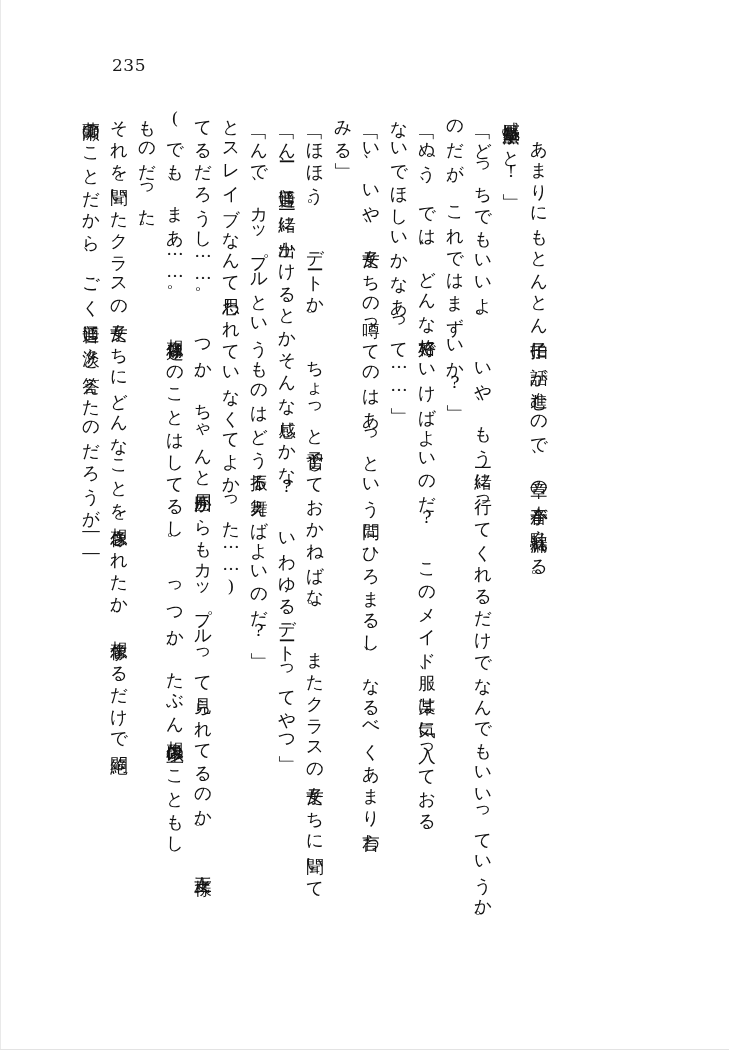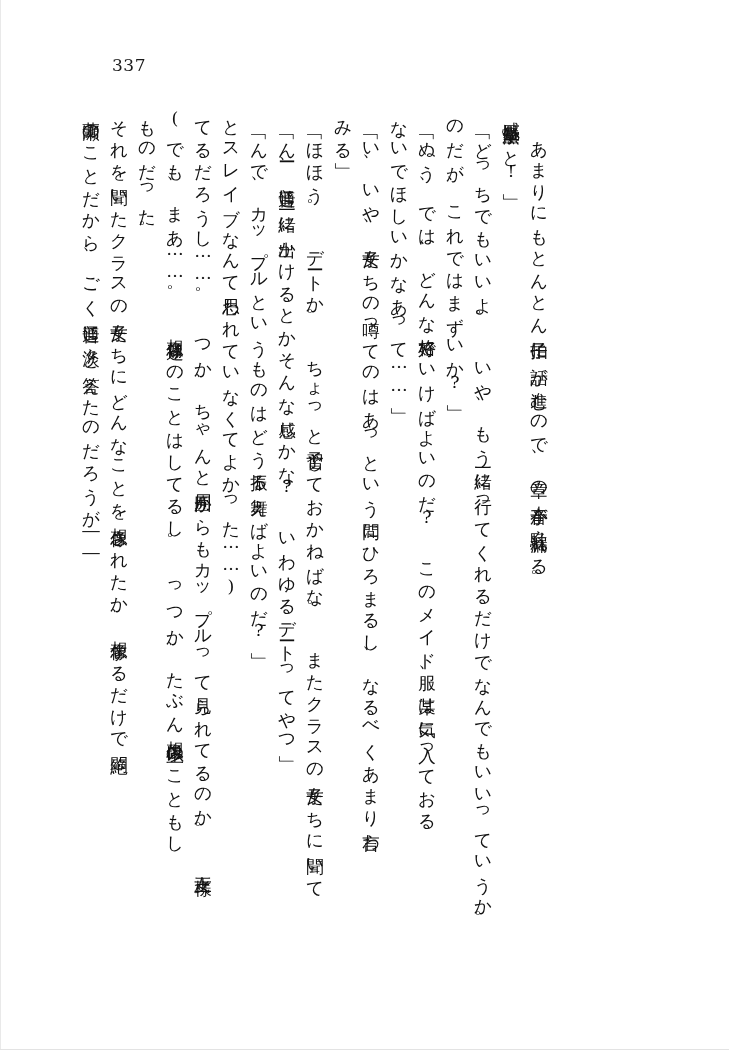--- a/index.html
+++ b/index.html
@@ -72,21 +72,21 @@
     padding-top: 20px;
   }
 </style>
 </head>
 <body>
 
 <div class="page">
   <div class="scan-edge-left"></div>
   <div class="scan-edge-bottom"></div>
 
-  <div class="page-number">337</div>
+  <div class="page-number">235</div>
 
   <div class="text-block">
     <div class="vline">蘭瀬のことだから、ごく普通に淡々と答えたのだろうが――</div>
     <div class="vline">それを聞いたクラスの女子たちにどんなことを想像されたか、想像するだけで悶絶</div>
     <div class="vline">ものだった。</div>
     <div class="vline">(でも、まあ……。 想像通りのことはしてるし。 っつか、たぶん想像以上のこともし</div>
     <div class="vline">てるだろうし……。 つか、ちゃんと周囲からもカップルって見られてるのか。 女王様</div>
     <div class="vline">とスレイブなんて思われていなくてよかった……)</div>
     <div class="vline indent">「んで、カップルというものはどう振る舞えばよいのだ?」</div>
     <div class="vline indent">「んー、普通に一緒に出かけるとかそんな感じかな? いわゆるデートってやつ」</div>

